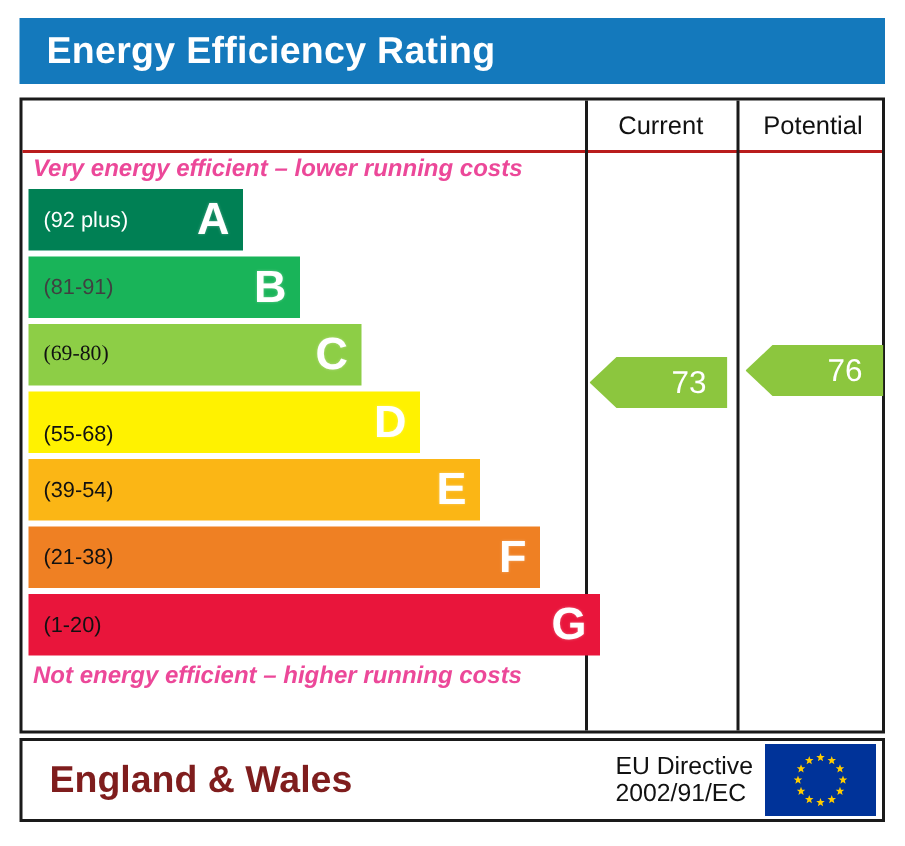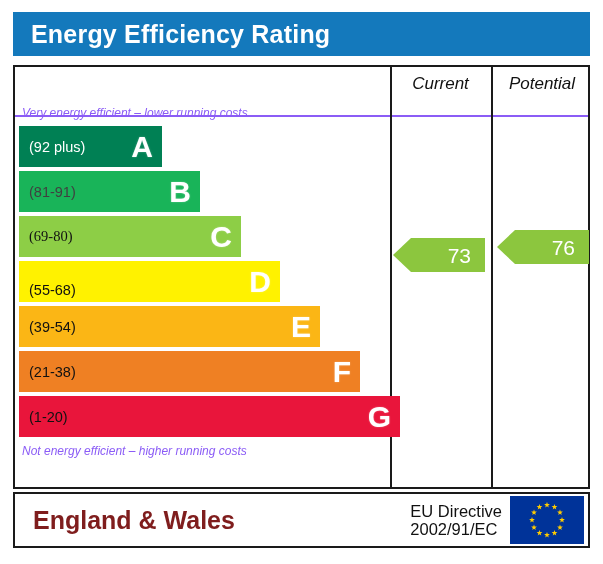--- a/index.html
+++ b/index.html
@@ -9,36 +9,36 @@
   
   .titlebar{position:absolute;left:13px;top:12px;width:577px;height:44px;
     background:#1479BC;display:flex;align-items:center;}
   .titlebar .txt{color:#ffffff;font-size:25px;font-weight:bold;padding-left:18px;letter-spacing:.2px;}
 
   
   .table{position:absolute;left:13px;top:65px;width:577px;height:424px;
     border:2px solid #1a1a1a;box-sizing:border-box;background:#fff;}
 
   
-  .hrow{position:absolute;left:0;top:0;width:100%;height:50px;
-    border-bottom:2px solid #8b5cf6;box-sizing:border-box;font-style:italic;}
+  .hrow{position:absolute;left:0;top:0;width:100%;height:35px;
+    border-bottom:2px solid #b91c1c;box-sizing:border-box;}
   .hcur,.hpot{position:absolute;top:0;height:33px;display:flex;align-items:center;justify-content:center;
     font-size:17px;color:#111;}
   .hcur{left:376px;width:99px;}
   .hpot{left:477px;width:100px;}
 
   
   .vline{position:absolute;top:0;width:2px;background:#1a1a1a;height:420px;}
   .vline.v1{left:375px;}
   .vline.v2{left:476px;}
 
   
   .bands{position:absolute;left:0;top:35px;width:375px;height:385px;}
   .cap{height:22px;display:flex;align-items:center;padding-left:7px;
-    font-size:12px;font-style:italic;color:#8b5cf6;white-space:nowrap;}
+    font-size:16px;font-style:italic;color:#ec4899;white-space:nowrap;font-weight:bold;}
   .cap.bottom{height:24px;}
 
   .bandrow{height:45px;position:relative;}
   .bar{position:absolute;left:4px;top:2px;height:41px;display:flex;align-items:center;
     box-sizing:border-box;}
   .bar .range{font-size:14.5px;padding-left:10px;white-space:nowrap;}
   .bar .letter{position:absolute;right:9px;top:50%;transform:translateY(-50%);
     font-size:30px;font-weight:bold;color:#ffffff;line-height:1;
     text-shadow:0 0 2px rgba(255,255,255,.35);}
 

